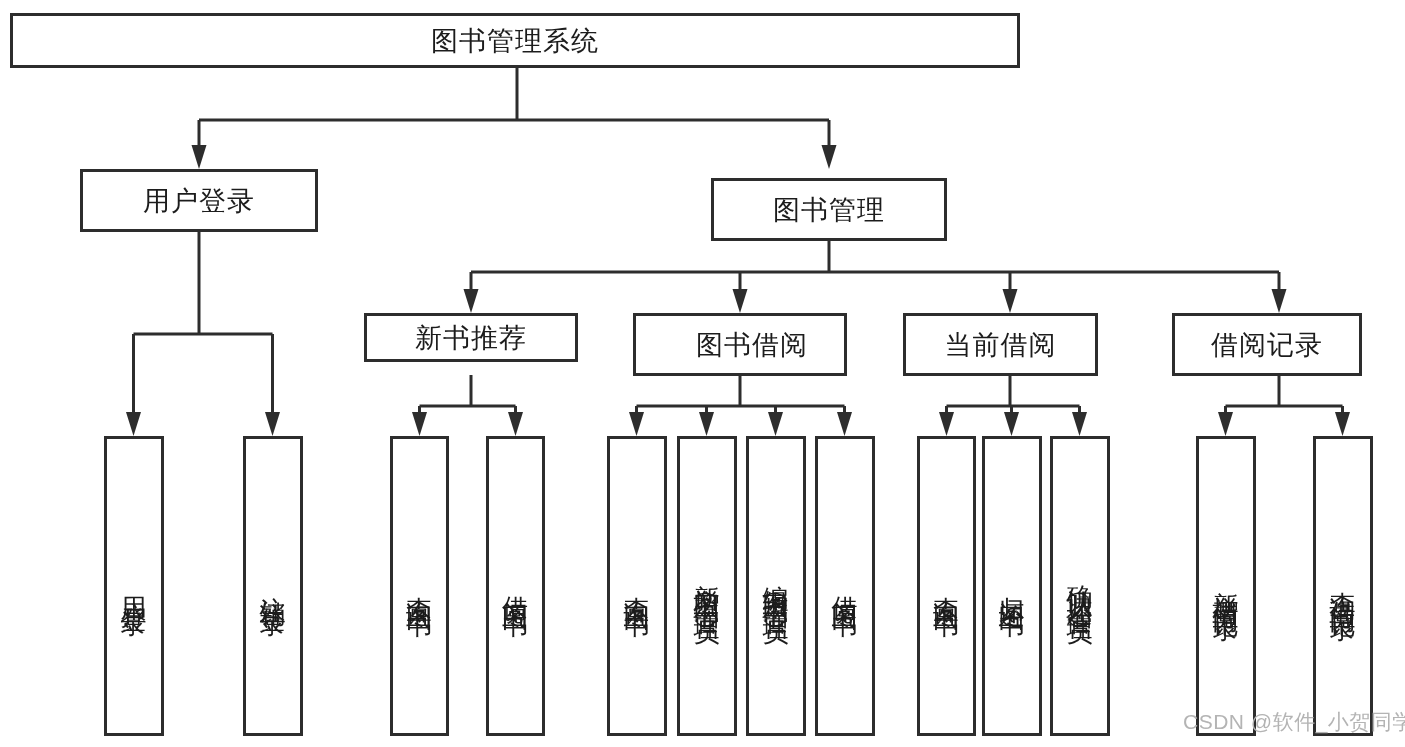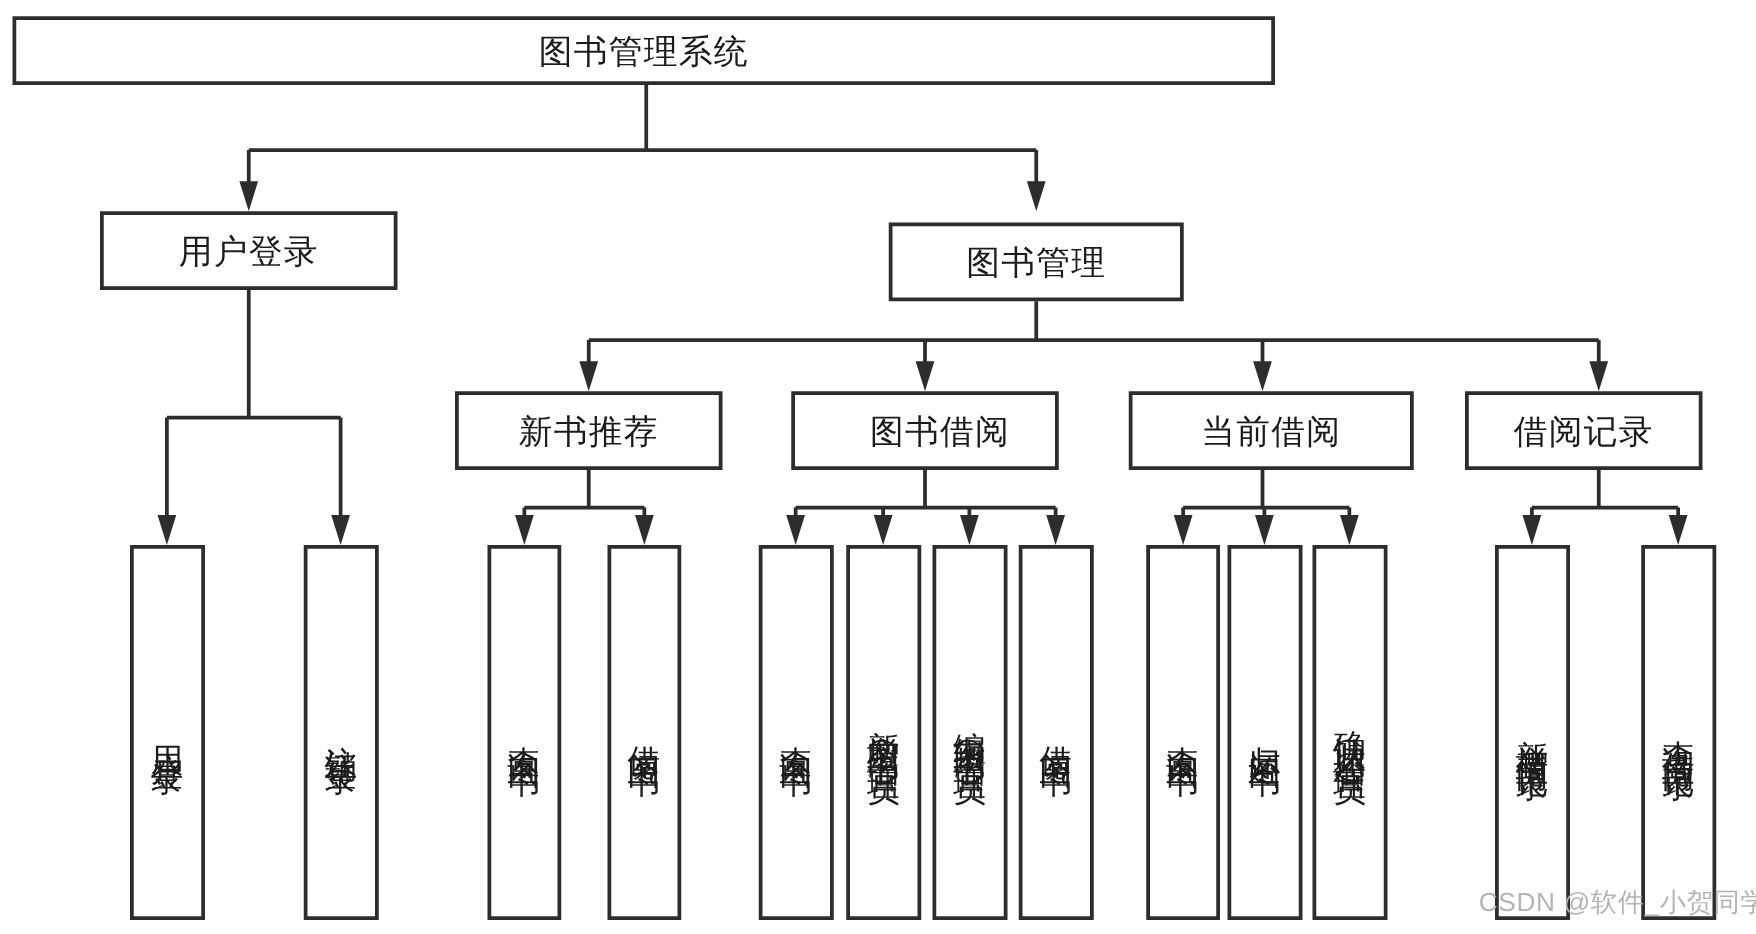--- a/index.html
+++ b/index.html
@@ -120,23 +120,23 @@
       <polygon points="1218,412 1233,412 1225.5,436"></polygon>
       <polygon points="1335,412 1350,412 1342.5,436"></polygon>
     </g>
   </svg>
 
   <div class="node h-node" style="left:10px; top:13px; width:1010px; height:55px;">图书管理系统</div>
 
   <div class="node h-node" style="left:80px; top:169px; width:238px; height:63px;">用户登录</div>
   <div class="node h-node" style="left:711px; top:178px; width:236px; height:63px;">图书管理</div>
 
-  <div class="node h-node" style="left:364px; top:313px; width:214px; height:63px;">新书推荐</div>
+  <div class="node h-node" style="left:364px; top:313px; width:214px; height:49px;">新书推荐</div>
   <div class="node h-node" style="left:633px; top:313px; width:214px; height:63px;padding-left:24px;">图书借阅</div>
-  <div class="node h-node" style="left:903px; top:313px; width:228px; height:63px;">当前借阅</div>
+  <div class="node h-node" style="left:903px; top:313px; width:195px; height:63px;">当前借阅</div>
   <div class="node h-node" style="left:1172px; top:313px; width:190px; height:63px;">借阅记录</div>
 
   <div class="node leaf" style="left:104px; top:436px; width:60px; height:300px;">用户登录</div>
   <div class="node leaf" style="left:243px; top:436px; width:60px; height:300px;">注销登录</div>
 
   <div class="node leaf" style="left:390px; top:436px; width:59px; height:300px;">查询图书</div>
   <div class="node leaf" style="left:486px; top:436px; width:59px; height:300px;">借阅图书</div>
 
   <div class="node leaf" style="left:607px; top:436px; width:60px; height:300px;">查询图书</div>
   <div class="node leaf" style="left:677px; top:436px; width:60px; height:300px;">新增图书（管理员）</div>

